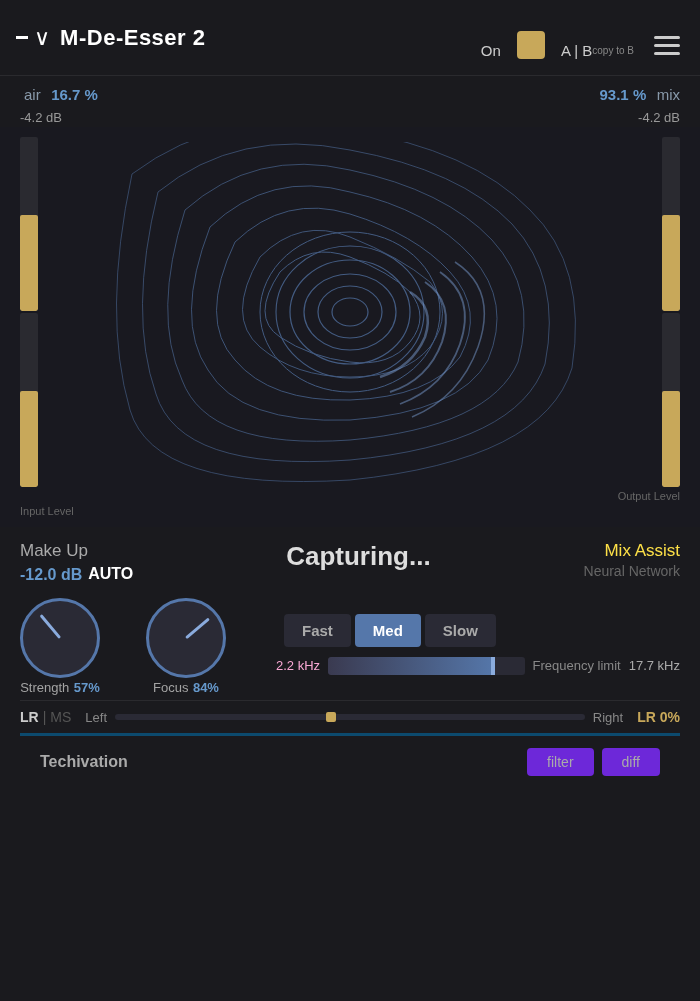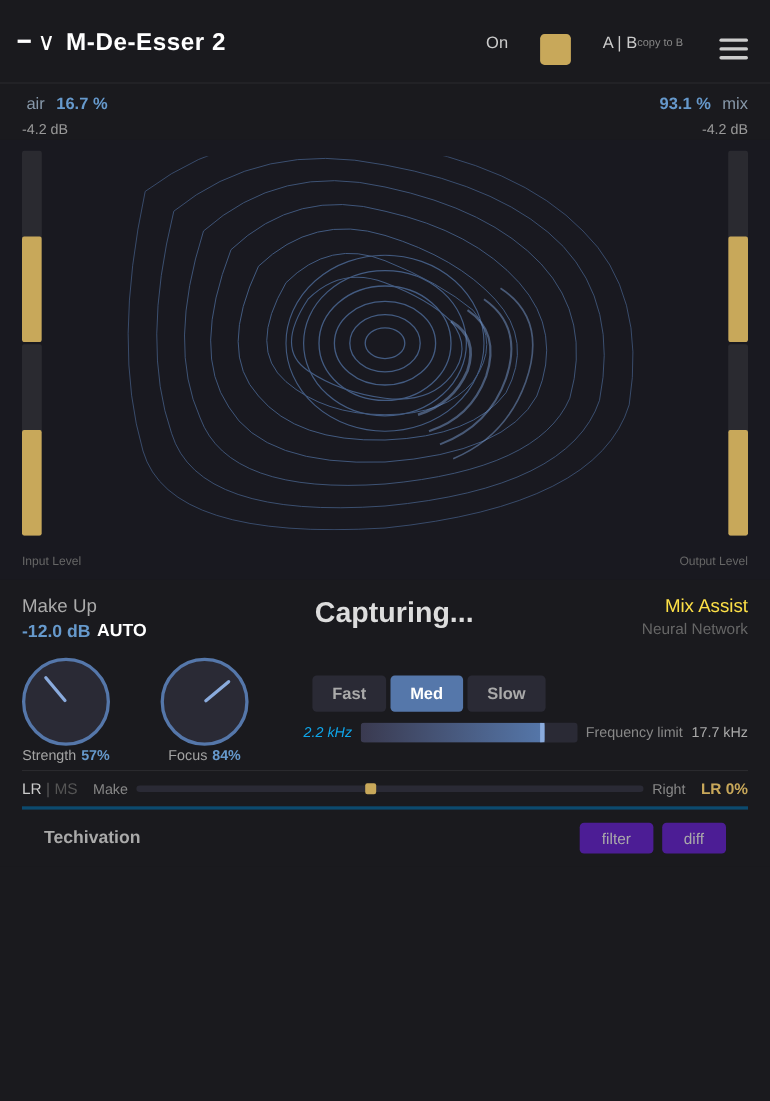--- a/index.html
+++ b/index.html
@@ -40,22 +40,22 @@
     }
     .plugin-title {
       font-size: 22px;
       font-weight: 600;
       color: #fff;
       letter-spacing: 0.5px;
       flex: 1;
     }
     .header-right {
       display: flex;
-      align-items: flex-start;
-      gap: 29px;
+      align-items: flex-end;
+      gap: 16px;
       margin-top: 15px;
     }
     .on-label {
       font-size: 15px;
       color: #ccc;
       font-weight: 500;
     }
     .on-button {
       width: 28px;
       height: 28px;
@@ -178,21 +178,21 @@
       position: absolute;
       left: 20px;
       bottom: 10px;
       font-size: 11px;
       color: #666;
       white-space: nowrap;
     }
     .meter-label-right {
       position: absolute;
       right: 20px;
-      bottom: 10px;
+      bottom: 25px;
       font-size: 11px;
       color: #666;
       white-space: nowrap;
     }
 
     
     .bottom-section {
       background: #1a1a1e;
       padding: 0 20px;
     }
@@ -263,21 +263,21 @@
       color: #fff;
     }
 
     
     .freq-row {
       display: flex;
       align-items: center;
       gap: 8px;
       padding: 0 0 6px 0;
     }
-    .freq-label { font-size: 13px; color: #0ea5e9; font-style: italic; }
+    .freq-label { font-size: 13px; color: #f9a8d4; }
     .freq-slider-container {
       flex: 1;
       height: 18px;
       background: #2a2a35;
       border-radius: 3px;
       position: relative;
       overflow: hidden;
     }
     .freq-slider-fill {
       height: 100%;
@@ -298,21 +298,21 @@
 
     
     .lr-ms-row {
       display: flex;
       align-items: center;
       padding: 8px 0;
       border-top: 1px solid #2a2a2e;
       gap: 14px;
     }
     .lr-ms-buttons { display: flex; gap: 4px; align-items: center; }
-    .lr-active { font-size: 14px; color: #ccc; font-weight: 400; }
+    .lr-active { font-size: 14px; color: #ccc; font-weight: 700; }
     .lr-sep { font-size: 14px; color: #555; }
     .lr-inactive { font-size: 14px; color: #555; }
     .lr-slider-section {
       display: flex;
       align-items: center;
       flex: 1;
       gap: 8px;
     }
     .lr-side-label { font-size: 13px; color: #888; }
     .lr-slider-track {
@@ -338,21 +338,21 @@
       display: flex;
       align-items: center;
       justify-content: space-between;
       padding: 12px 20px;
       border-top: 3px solid #0c4a6e;
     }
     .footer-brand { font-size: 16px; font-weight: 700; color: #aaa; }
     .footer-buttons { display: flex; gap: 8px; }
     .footer-btn {
       padding: 6px 20px;
-      background: #4c1d95;
+      background: #6d28d9;
       color: #aaa;
       border: none;
       border-radius: 4px;
       font-size: 14px;
       cursor: pointer;
     }
 
     
     .controls-row {
       display: flex;
@@ -531,21 +531,21 @@
     </div>
   </div>
 
   <div class="lr-ms-row">
     <div class="lr-ms-buttons">
       <span class="lr-active">LR</span>
       <span class="lr-sep">|</span>
       <span class="lr-inactive">MS</span>
     </div>
     <div class="lr-slider-section">
-      <span class="lr-side-label">Make</span>
+      <span class="lr-side-label">Left</span>
       <div class="lr-slider-track">
         <div class="lr-slider-thumb"></div>
       </div>
       <span class="lr-side-label">Right</span>
     </div>
     <span class="lr-value">LR 0%</span>
   </div>
 
   <div class="footer">
     <span class="footer-brand">Techivation</span>

